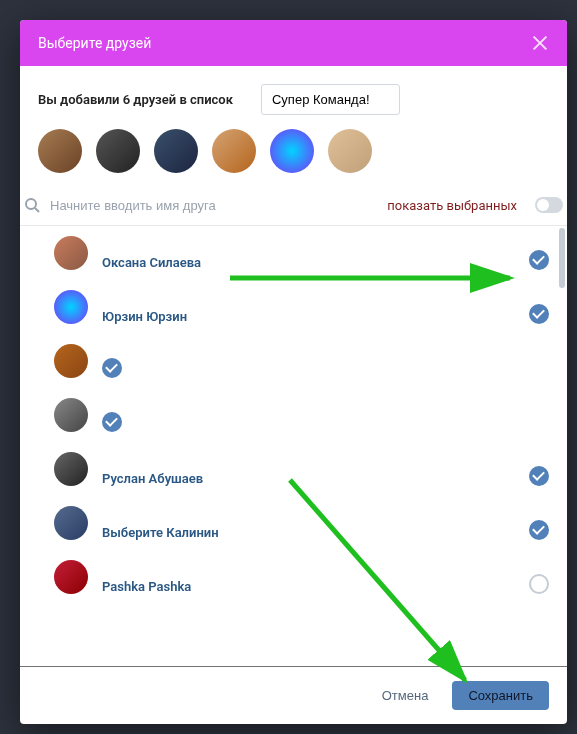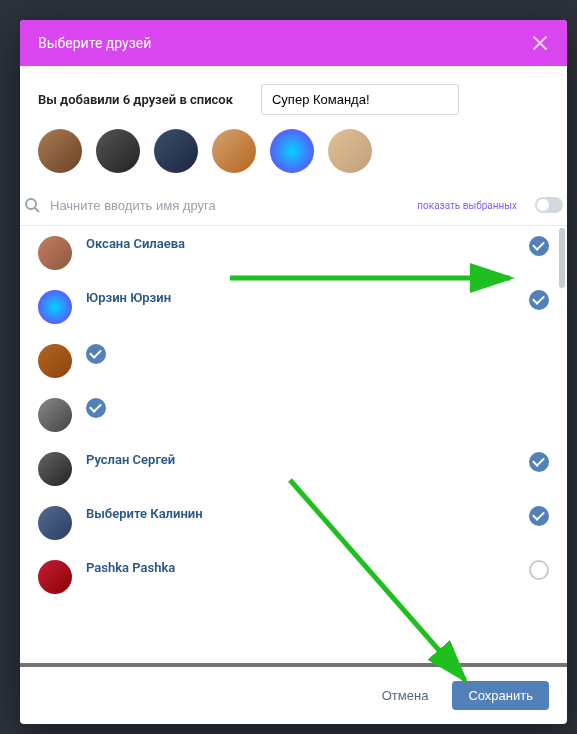--- a/index.html
+++ b/index.html
@@ -63,21 +63,21 @@
   .toprow-label {
     font-size: 13px;
     color: #222;
     font-weight: 600;
   }
   .listname-input {
     border: 1px solid #d3d9de;
     border-radius: 3px;
     padding: 7px 10px;
     font-size: 13px;
-    width: 198px;
+    width: 139px;
   }
 
   .avatars-strip {
     display:flex;
     gap:14px;
     padding: 0 18px 16px;
   }
   .avatar-lg {
     width:44px; height:44px;
     border-radius:50%;
@@ -100,22 +100,22 @@
   .search-icon svg { width:16px; height:16px; }
   .search-input {
     border:none;
     outline:none;
     font-size:13px;
     flex:1;
     color:#333;
   }
   .search-input::placeholder { color:#99a2ad; }
   .show-selected {
-    font-size: 10px;
-    color:#8b5cf6;
+    font-size: 13px;
+    color:#7f1d1d;
   }
   .toggle {
     width:28px; height:16px;
     border-radius:8px;
     background:#d3d9de;
     position:relative;
     margin-left:8px;
     cursor:pointer;
   }
   .toggle::after {
@@ -127,24 +127,25 @@
     background:#fff;
   }
 
   .list {
     flex:1;
     overflow-y:auto;
     position: relative;
   }
   .friend-row {
     display:flex;
-    align-items:flex-start;
+    align-items:flex-end;
     padding: 10px 18px;
     gap:14px;
     cursor:pointer;
+    margin-left:16px;
   }
   .avatar-sm {
     width:34px; height:34px;
     border-radius:50%;
     background:#777;
     flex:none;
   }
   .friend-name {
     flex:1;
     font-size: 13px;
@@ -167,40 +168,40 @@
     width:5px; height:9px;
     border-right:2px solid #fff;
     border-bottom:2px solid #fff;
     transform:rotate(45deg);
   }
   .check.empty {
     border:2px solid #c5ccd3;
   }
 
   .footer {
-    border-top:4px solid #737373;
+    border-top:1px solid #737373;
     padding: 14px 18px;
     display:flex;
     justify-content:flex-end;
     gap:8px;
   }
   .btn {
     font-size:13px;
     padding:7px 16px;
     border-radius:4px;
     cursor:pointer;
     border:none;
   }
   .btn-secondary {
     background:transparent;
     color:#55677d;
   }
   .btn-primary {
     background:#5181b8;
-    color:#ffffff;
+    color:#0f172a;
     text-align:center;
   }
 
   
   .arrow { position:absolute; pointer-events:none; }
   .arrow svg { overflow:visible; }
 
   
   .av1{background:linear-gradient(135deg,#a67c52,#6b4226);}
   .av2{background:linear-gradient(135deg,#555,#222);}
@@ -277,21 +278,21 @@
       <div class="friend-row">
         <div class="avatar-sm fa3"></div>
         <div class="check selected"></div>
       </div>
       <div class="friend-row">
         <div class="avatar-sm fa4"></div>
         <div class="check selected"></div>
       </div>
       <div class="friend-row">
         <div class="avatar-sm fa5"></div>
-        <div class="friend-name">Руслан Сергей</div>
+        <div class="friend-name">Руслан Абушаев</div>
         <div class="check selected"></div>
       </div>
       <div class="friend-row">
         <div class="avatar-sm fa6"></div>
         <div class="friend-name">Выберите Калинин</div>
         <div class="check selected"></div>
       </div>
       <div class="friend-row">
         <div class="avatar-sm fa7"></div>
         <div class="friend-name">Pashka Pashka</div>

